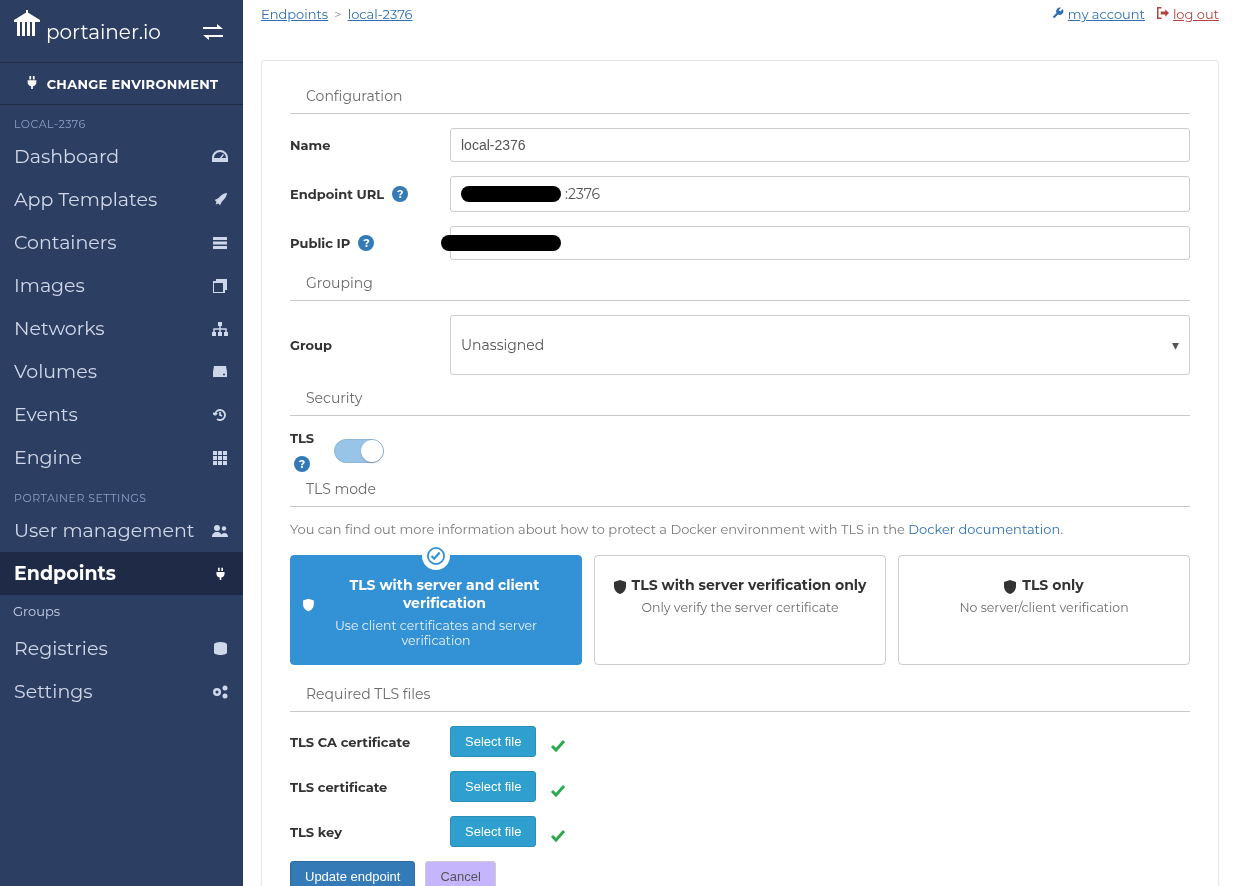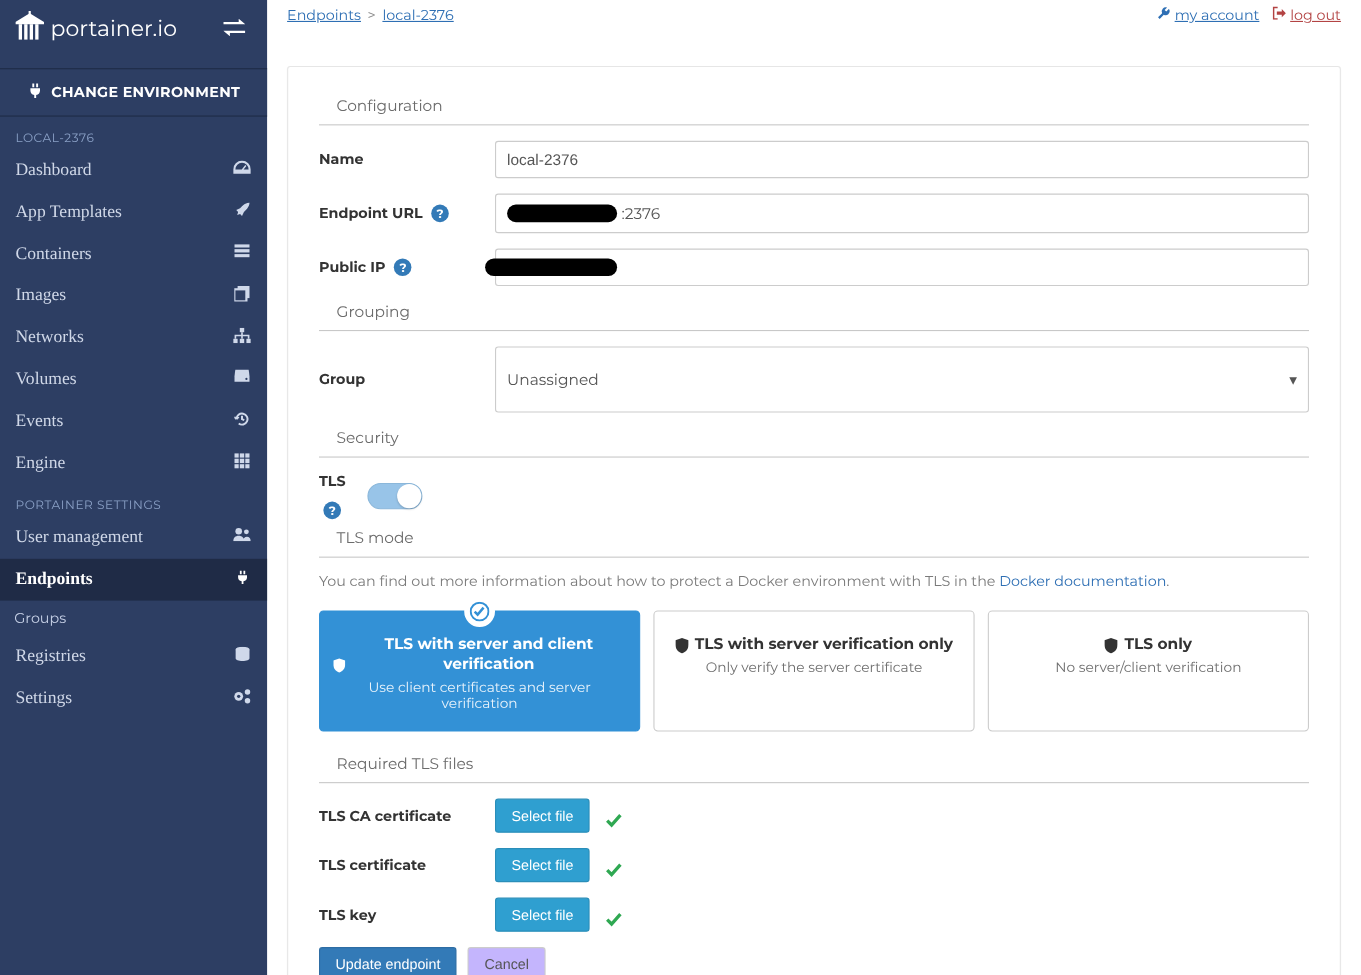--- a/index.html
+++ b/index.html
@@ -1,29 +1,29 @@
 <!DOCTYPE html>
 <html><head>
 <meta charset="utf-8">
 <style>
 * { box-sizing: border-box; margin: 0; padding: 0; }
 body { font-family: 'Montserrat', -apple-system, Arial, sans-serif; font-size: 14px; color: #4e4e4e; background: #fff; }
 .layout { display: flex; min-height: 100vh; }
 
 .sidebar { width: 243px; background: #2d3e63; color: #fff; flex-shrink: 0; }
-.logo-row { display: flex; align-items: center; padding: 10px 14px 18px 14px; }
+.logo-row { display: flex; align-items: flex-end; padding: 10px 14px 18px 14px; }
 .logo-row svg { margin-right: 6px; }
 .logo-text { font-size: 20px; font-weight: 400; color: #fff; }
 .swap-icon { margin-left: auto; color: #fff; }
 
 .change-env { display: flex; align-items: center; justify-content: center; padding: 12px 6px; background: #2d3e63; color: #fff; font-weight: 700; font-size: 13px; letter-spacing: .3px; border-top: 1px solid #1f2b46; border-bottom: 1px solid #1f2b46; cursor: pointer; }
 .change-env svg { margin-right: 8px; }
 
 .nav-heading { font-size: 11px; color: #8aa0c6; padding: 12px 14px 4px; letter-spacing: .5px; }
-.nav-item { display: flex; padding: 10px 14px; color: #d0d8e8; text-decoration: none; cursor: pointer; font-size: 16px; font-family: Liberation Serif, serif; }
+.nav-item { display: flex; align-items: center; padding: 10px 14px; color: #d0d8e8; text-decoration: none; cursor: pointer; font-size: 19px; }
 .nav-item.active { background: #1f2b46; color: #fff; font-weight: 700; }
 .nav-item .nav-label { flex: 1; }
 .nav-item .nav-icon { width: 18px; display: flex; justify-content: center; }
 .nav-subitem { padding: 8px 14px 8px 13px; color: #c6d0e6; cursor: pointer; font-size: 13px; }
 
 .main { flex: 1; background: #fff; padding: 0 0 20px 0; overflow: auto; }
 .topbar { display: flex; align-items: center; padding: 6px 18px 8px; font-size: 13px; }
 .crumb { color: #2e6fb4; text-decoration: underline; cursor: pointer; }
 .crumb-sep { color: #888; margin: 0 6px; }
 .topbar .spacer { flex: 1; }

